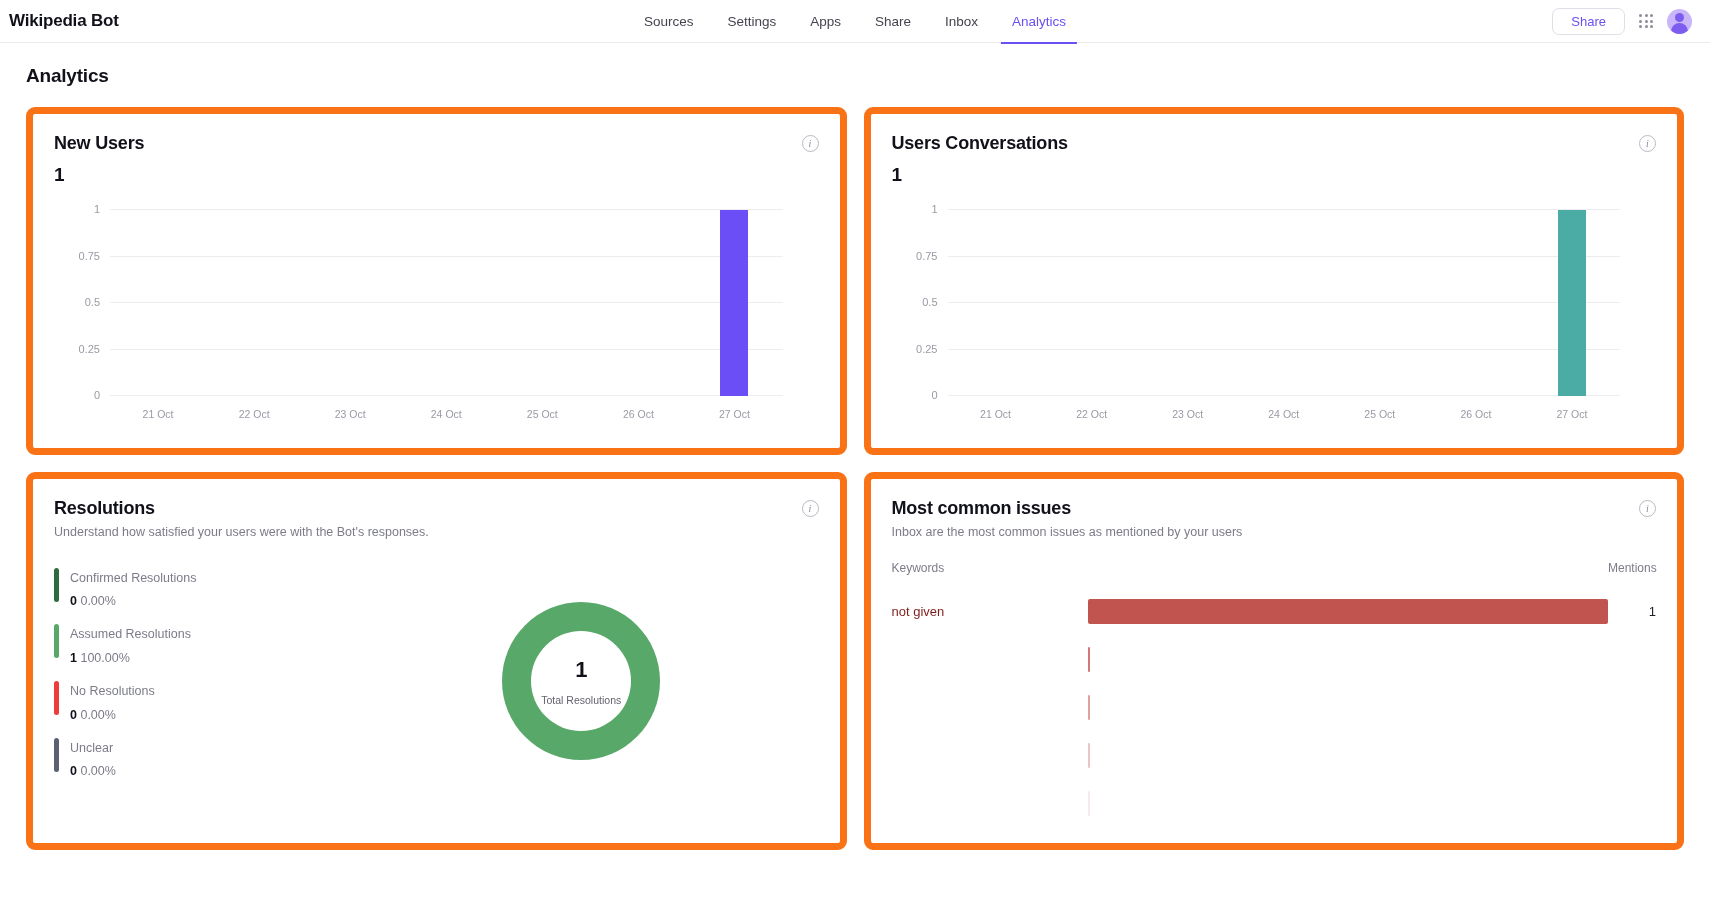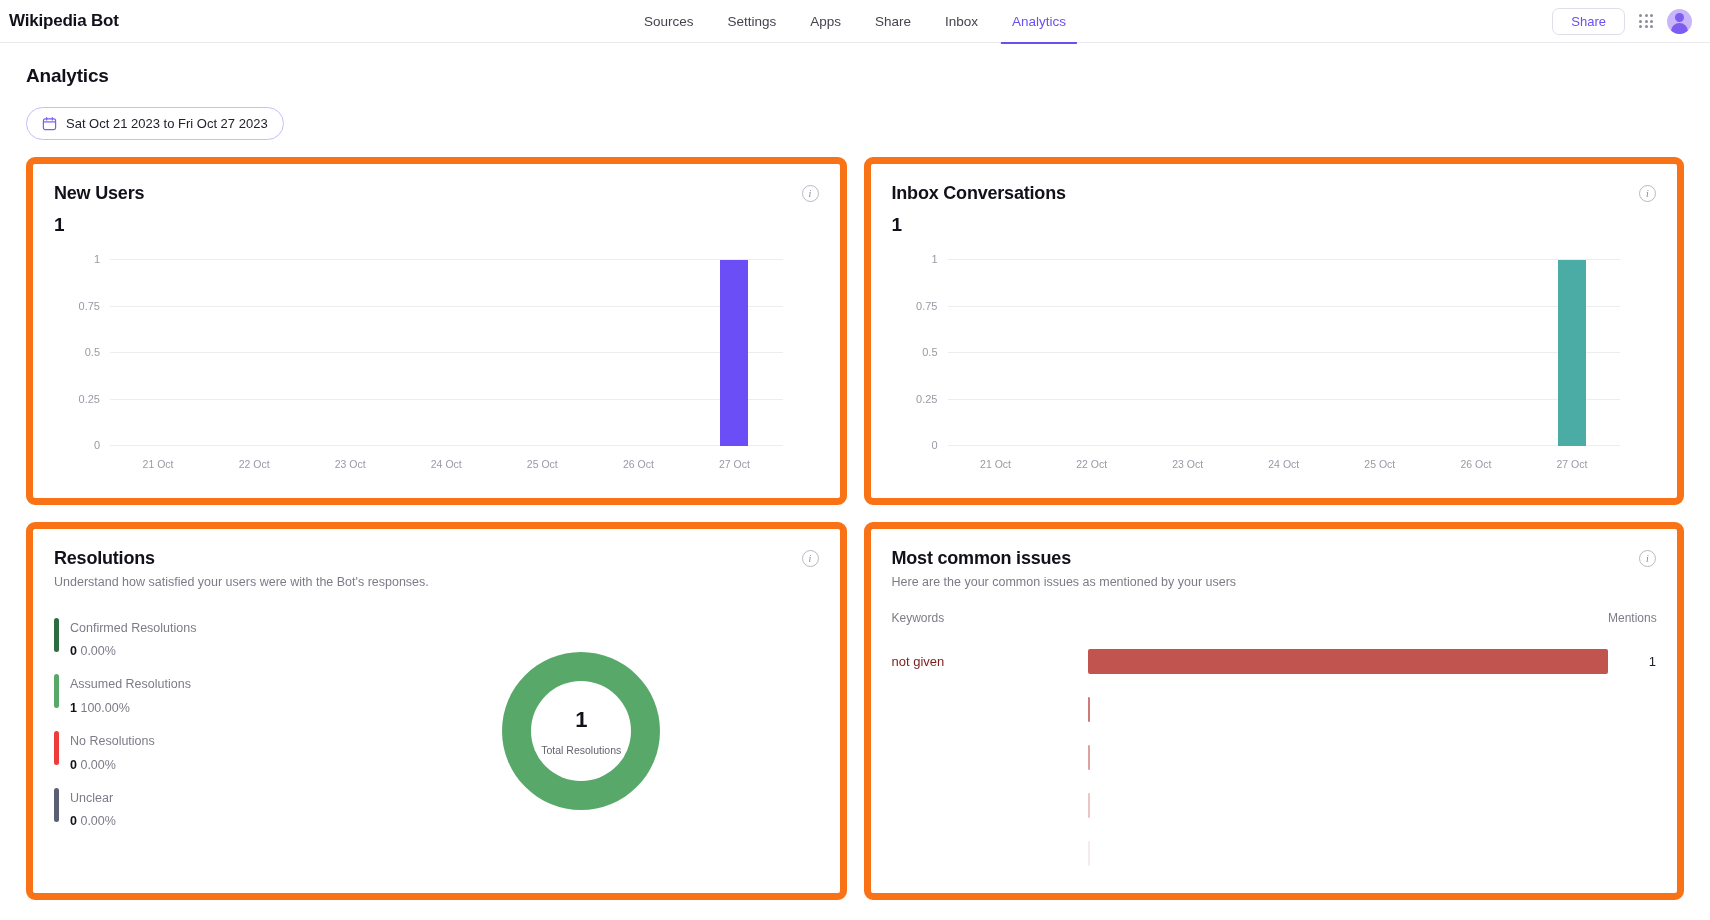--- a/index.html
+++ b/index.html
@@ -272,28 +272,20 @@
         <i></i>
         <i></i>
     </span>
     <span class="avatar"></span>
   </div>
 </div>
 
 <div class="page">
   <div class="page-title">Analytics</div>
 
-  <div class="date-pill">
-    <svg class="cal-icon" viewBox="0 0 16 16" fill="none">
-      <rect x="1.5" y="3" width="13" height="11.5" rx="2" stroke="#7d5cf0" stroke-width="1.3"></rect>
-      <path d="M1.5 6.3h13" stroke="#7d5cf0" stroke-width="1.3"></path>
-      <path d="M5 1.6v2.6M11 1.6v2.6" stroke="#7d5cf0" stroke-width="1.3" stroke-linecap="round"></path>
-    </svg>
-    <span>Sat Oct 21 2023 to Fri Oct 27 2023</span>
-  </div>
 
   
   <div class="grid2">
 
     <div class="card">
       <div class="card-head">
         <div class="card-title">New Users</div>
       </div>
       <div class="info-icon">i</div>
       <div class="big-number">1</div>
@@ -322,21 +314,21 @@
             <div class="xtick" style="left: 64.2857%;">25 Oct</div>
             <div class="xtick" style="left: 78.5714%;">26 Oct</div>
             <div class="xtick" style="left: 92.8571%;">27 Oct</div>
             <div class="bar" style="left: 92.8571%; height: 100%; background: rgb(107, 78, 245);"></div>
           </div>
       </div>
     </div>
 
     <div class="card">
       <div class="card-head">
-        <div class="card-title">Inbox Conversations</div>
+        <div class="card-title">Users Conversations</div>
       </div>
       <div class="info-icon">i</div>
       <div class="big-number">1</div>
 
       <div class="chart">
         <div class="chart-inner" id="chart1">
             <div class="gridline" style="bottom: 0%;">
               <div class="ytick">0</div>
             </div>
             <div class="gridline" style="bottom: 25%;">
@@ -397,21 +389,21 @@
               <div class="donut-num">1</div>
               <div class="donut-cap">Total Resolutions</div>
             </div>
           </div>
         </div>
       </div>
     </div>
 
     <div class="card">
       <div class="card-title">Most common issues</div>
-      <div class="card-sub">Here are the your common issues as mentioned by your users</div>
+      <div class="card-sub">Inbox are the most common issues as mentioned by your users</div>
       <div class="info-icon">i</div>
 
       <div class="issues">
         <div class="issues-head">
           <div class="col-kw">Keywords</div>
           <div class="col-bar"></div>
           <div class="col-mt">Mentions</div>
         </div>
         <div id="issue-rows">
             <div class="issue-row">

